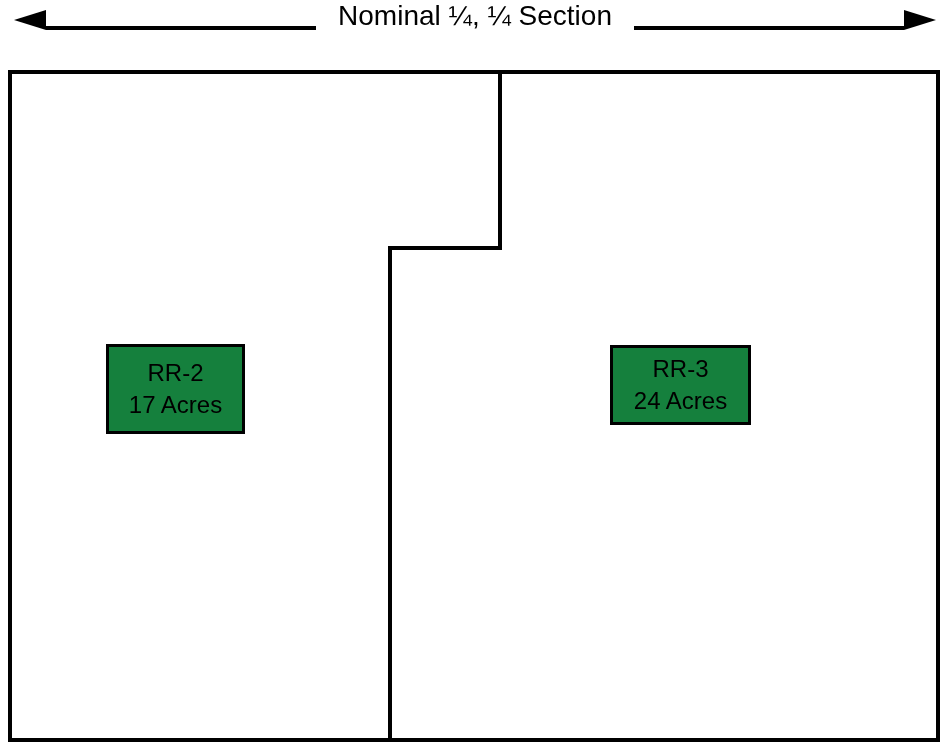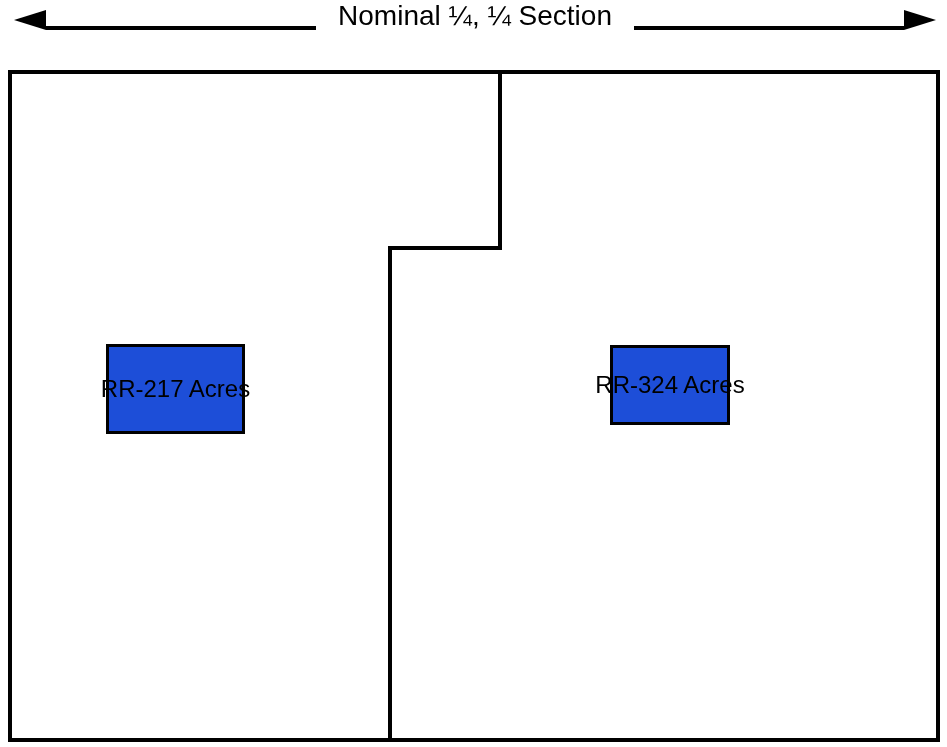--- a/index.html
+++ b/index.html
@@ -68,32 +68,32 @@
   }
   .seg.v-upper { left: 498px; top: 70px;  width: 4px;   height: 180px; }
   .seg.h-jog   { left: 388px; top: 246px; width: 114px; height: 4px;   }
   .seg.v-lower { left: 388px; top: 246px; width: 4px;   height: 496px; }
 
   
   .parcel-label {
     position: absolute;
     border: 3px solid #000000;
     box-sizing: border-box;
-    background: #1d4ed8;
+    background: #15803d;
     display: flex;
-    flex-direction: row;
+    flex-direction: column;
     align-items: center;
     justify-content: center;
     text-align: center;
     font-size: 24px;
     line-height: 32px;
     white-space: nowrap;
   }
   .parcel-label.rr2 { left: 106px; top: 344px; width: 139px; height: 90px; }
-  .parcel-label.rr3 { left: 610px; top: 345px; width: 120px; height: 80px; }
+  .parcel-label.rr3 { left: 610px; top: 345px; width: 141px; height: 80px; }
 </style>
 </head>
 <body>
 
 <div class="canvas">
 
   <div class="arrow-row">
     <span class="ah left"></span>
     <span class="arrow-line"></span>
     <span class="arrow-title">Nominal ¼, ¼ Section</span>

